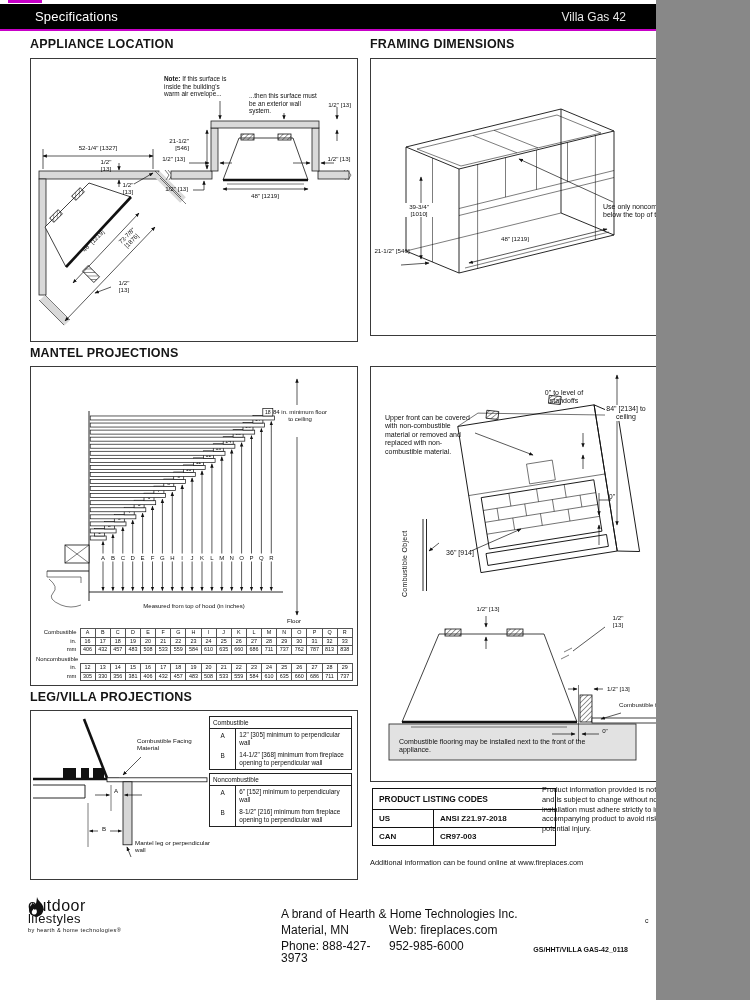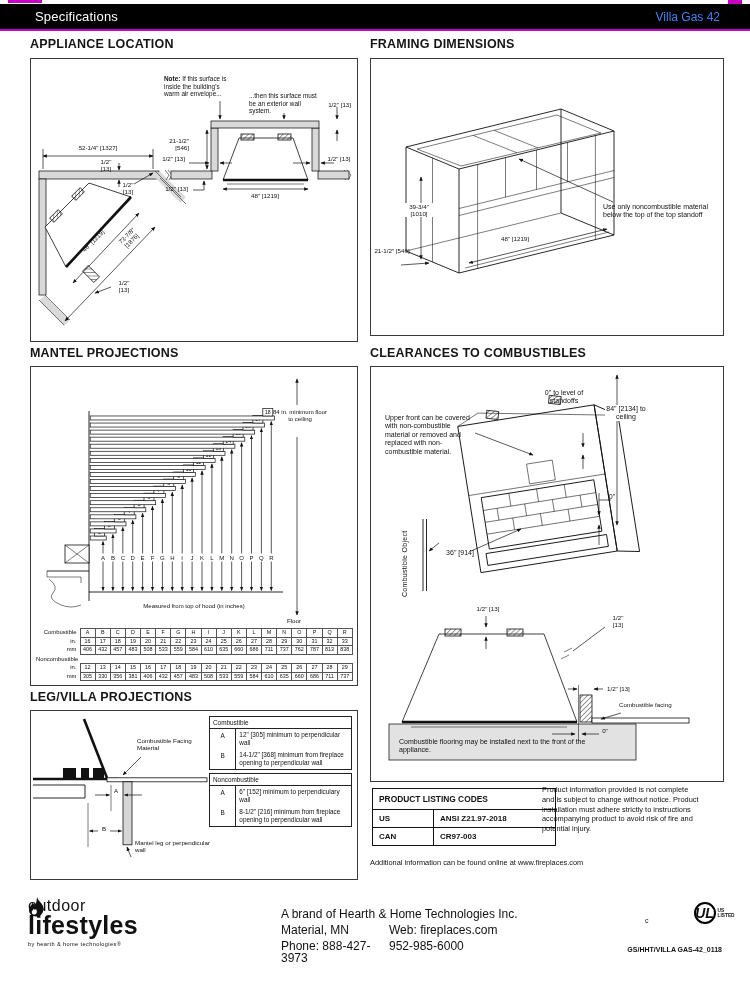--- a/index.html
+++ b/index.html
@@ -1,24 +1,24 @@
 <!DOCTYPE html>
 <html><head>
 <meta charset="utf-8">
 <style>
   html,body{margin:0;padding:0;background:#888;}
-  .page{position:relative;width:750px;height:1000px;background:#fff;overflow:hidden;
+  .page{position:relative;width:656px;height:1000px;background:#fff;overflow:hidden;
         font-family:"Liberation Sans",sans-serif;color:#111;}
   
   .reg-tl{position:absolute;left:8px;top:0;width:34px;height:3px;background:#c800c8;}
   .reg-tr{position:absolute;left:728px;top:0;width:14px;height:6px;background:#c800c8;}
   .hdrbar{position:absolute;left:0;top:4px;right:0;height:25px;background:#000;
           border-bottom:2px solid #c800c8;display:flex;align-items:center;justify-content:space-between;}
   .hdr-title{color:#fff;font-size:13px;margin-left:35px;font-weight:500;letter-spacing:.2px;}
-  .hdr-model{color:#3b82f6;font-size:12px;margin-right:30px;}
+  .hdr-model{color:#e5e5e5;font-size:12px;margin-right:30px;}
   
   .stitle{position:absolute;font-weight:bold;font-size:12.5px;letter-spacing:.2px;color:#151515;}
   .dbox{position:absolute;border:1.4px solid #3a3a3a;background:#fff;}
   svg{position:absolute;left:0;top:0;}
   
   .lab{position:absolute;font-size:6.2px;line-height:1.15;color:#111;text-align:center;}
   .lab.l{text-align:left;} .lab.r{text-align:right;} .lab.bg{background:#fff;}
   .note{position:absolute;font-size:6.4px;line-height:1.2;text-align:left;color:#111;}
   .rot45{transform:rotate(-45deg);}
   .vtext{position:absolute;writing-mode:vertical-rl;transform:rotate(180deg);
@@ -53,21 +53,21 @@
   
   .listing{position:absolute;left:372px;top:788px;width:184px;border-collapse:collapse;padding-left:36px;}
   .listing td{border:1.2px solid #111;font-size:8px;font-weight:bold;padding:4px 6px;}
   .listing td.lhdr{font-size:8.4px;padding:5px 6px;}
   .listing td.lc{width:48px;}
   .disclaimer{position:absolute;left:542px;top:785px;width:160px;font-size:7.4px;line-height:1.32;}
   .addinfo{position:absolute;left:370px;top:858px;font-size:7.4px;}
   
   .logo{position:absolute;left:28px;top:897px;width:130px;}
   .logo-top{font-size:16px;letter-spacing:.5px;display:inline-block;vertical-align:top;}
-  .logo-main{font-size:25px;font-weight:bold;letter-spacing:.3px;margin-top:-4px;}
+  .logo-main{font-size:13px;font-weight:normal;letter-spacing:.3px;margin-top:-4px;}
   .logo-tag{font-size:5.6px;letter-spacing:.4px;margin-top:1px;}
   .flame{display:inline-block;vertical-align:top;margin-left:3px;margin-top:-4px;}
   .contact{position:absolute;left:281px;top:908px;font-size:12px;line-height:1.0;}
   .contact .row{display:grid;grid-template-columns:108px auto;margin-bottom:4px;}
   .ulwrap{position:absolute;left:645px;top:902px;display:flex;align-items:center;}
   .ul-c{font-size:7px;align-self:flex-end;margin-right:1px;}
   .ul-circle{width:18px;height:18px;border:2px solid #000;border-radius:50%;display:flex;
              align-items:center;justify-content:center;font-weight:bold;font-size:14px;font-style:italic;margin-left:44px;}
   .ul-listed{font-size:4.8px;font-weight:bold;margin-left:2px;width:22px;line-height:1.1;}
   .doccode{position:absolute;right:28px;top:946px;font-size:7px;font-weight:bold;}
@@ -503,21 +503,20 @@
               <td>660</td>
               <td>686</td>
               <td>711</td>
               <td>737</td>
             </tr>
           </tbody>
         </table>
     </div>
   </div>
 
-  <div class="stitle" style="left:370px;top:346px;">CLEARANCES TO COMBUSTIBLES</div>
   <div class="dbox" style="left:370px;top:366px;width:352px;height:414px;">
     <svg width="352" height="414" viewBox="0 0 352 414">
 
       <g transform="rotate(-9 165 125)">
         <rect class="ln" x="98" y="48" width="138" height="148" fill="#fff"></rect>
         <line class="lt" x1="98" y1="118" x2="236" y2="118"></line>
         <rect class="lt" x="160" y="96" width="26" height="20" fill="none"></rect>
         <rect class="ln" x="110" y="122" width="114" height="52" fill="#fff"></rect>
         <line class="lt" x1="110" y1="135" x2="224" y2="135"></line>
         <line class="lt" x1="110" y1="147" x2="224" y2="147"></line>

